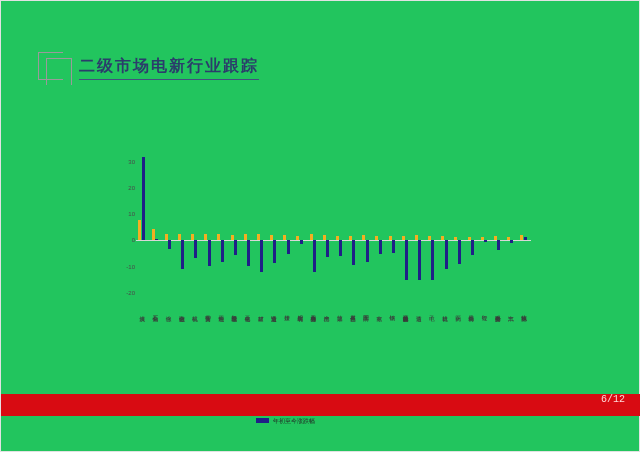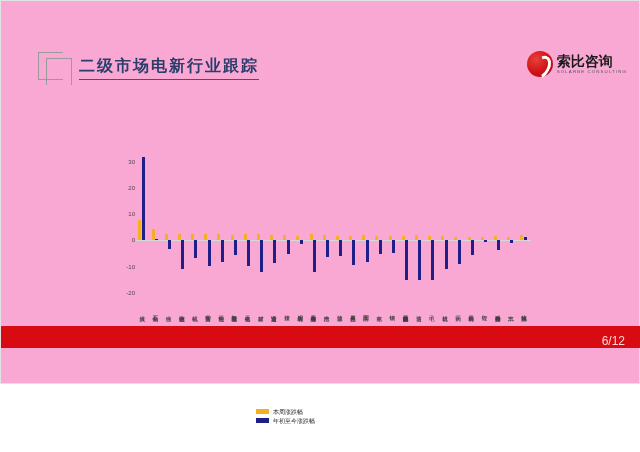--- a/index.html
+++ b/index.html
@@ -5,22 +5,22 @@
 <style>
   html,body{margin:0;padding:0;}
   body{
     width:640px;height:452px;
     background:#ffffff;
     font-family:"Liberation Sans","DejaVu Sans",sans-serif;
     overflow:hidden;
   }
   .slide{
     position:relative;
-    width:640px;height:384px;
-    background:#f9a8d4;
+    width:640px;height:452px;
+    background:#22c55e;
     box-sizing:border-box;
     border:1px solid #e2e2e2;
   }
 
   
   .header{
     position:absolute;left:0;top:0;width:640px;height:105px;
   }
   .logo-mark{
     position:absolute;left:37px;top:51px;width:34px;height:34px;
@@ -135,44 +135,37 @@
   }
   .legend-row{display:flex;align-items:center;gap:4px;}
   .legend-swatch{width:13px;height:5px;display:inline-block;}
 
   
   .footer{
     position:absolute;left:0;bottom:35px;width:640px;height:22px;
     background:#d80b12;
   }
   .page-num{
-    position:absolute;right:16px;top:8px;
-    font-size:12px;color:#ffd9d9;
-    font-family:Liberation Sans, sans-serif;
+    position:absolute;right:16px;top:0;
+    font-size:10px;color:#ffd9d9;
+    font-family:Liberation Mono, monospace;
   }
 </style>
 </head>
 <body>
 
 <div class="slide">
 
   <div class="header">
     <div class="logo-mark">
       <div class="sq-back"></div>
       <div class="sq-front"></div>
     </div>
     <div class="slide-title">二级市场电新行业跟踪</div>
 
-    <div class="brand">
-      <div class="brand-swirl"></div>
-      <div class="brand-text">
-        <span class="brand-cn">索比咨询</span>
-        <span class="brand-en">SOLARBE CONSULTING</span>
-      </div>
-    </div>
   </div>
 
   <div class="chart-area">
 
     <div class="axis-labels" id="yticks">
         <div class="ytick" style="top: 7.86207px;">30</div>
         <div class="ytick" style="top: 34.069px;">20</div>
         <div class="ytick" style="top: 60.2759px;">10</div>
         <div class="ytick" style="top: 86.4828px;">0</div>
         <div class="ytick" style="top: 112.69px;">-10</div>

